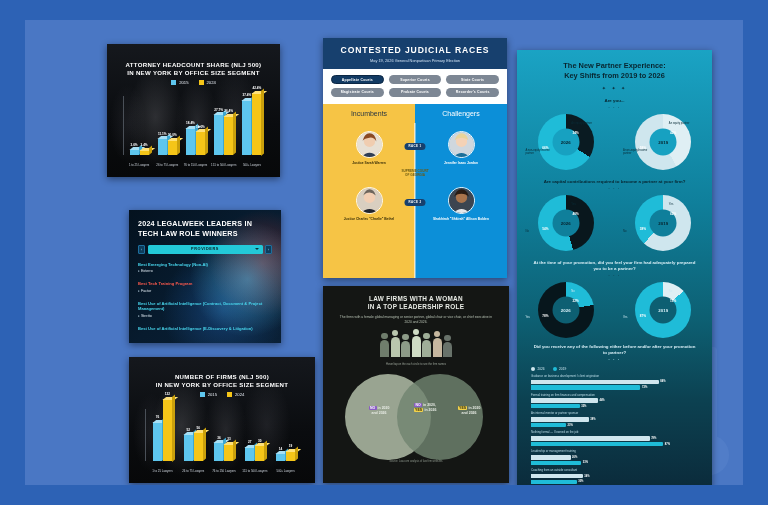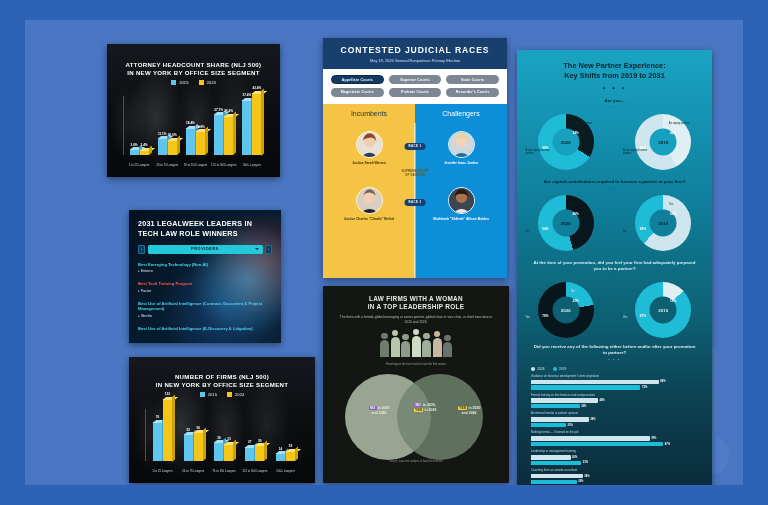--- a/index.html
+++ b/index.html
@@ -290,21 +290,21 @@
           <span>151 to 500 Lawyers</span>
           <span>500+ Lawyers</span>
         </div>
     </div>
   </div>
 
   <div class="card" id="card2" style="left:104px; top:190px; width:152px; height:133px;">
     <div class="bg2"></div>
     <div class="c2inner">
       <div class="c2title">
-        <div>2031 LEGALWEEK LEADERS IN</div>
+        <div>2024 LEGALWEEK LEADERS IN</div>
         <div>TECH LAW ROLE WINNERS</div>
       </div>
       <div class="selrow">
         <div class="arrowbtn">‹</div>
         <div class="select">
           <span>PROVIDERS</span>
           <i class="chev"></i>
         </div>
         <div class="arrowbtn">›</div>
       </div>
@@ -550,21 +550,21 @@
         <span class="hl yellow">YES</span>
         <span>in 2020</span><br>and 2026
       </div>
     </div>
     <div class="vsrc">Source: Law.com analysis of law firm websites</div>
   </div>
 
   <div class="card" id="card3" style="left:492px; top:30px; width:195px; height:438px;">
     <div class="ptitle">
       <div>The New Partner Experience:</div>
-      <div>Key Shifts from 2019 to 2031</div>
+      <div>Key Shifts from 2019 to 2026</div>
     </div>
     <div class="stars">✦ ✦ ✦</div>
     <div id="psections">
         <div class="qtext dark" style="margin-top: 7px;">Are you...</div>
         <div class="qdots">• • •</div>
         <div class="donutrow">
           <div class="donutwrap">
             <div class="donut on-light" style="background: conic-gradient(rgb(10, 27, 34) 0deg, rgb(10, 27, 34) 122.4deg, rgb(31, 188, 216) 122.4deg, rgb(31, 188, 216) 360deg);"></div>
             <div class="dyear" style="color: rgb(6, 34, 44);">2026</div>
             <div class="dlabel" style="left: 60%; top: 14%; width: 30px; color: rgb(10, 45, 56);">An equity partner</div>

